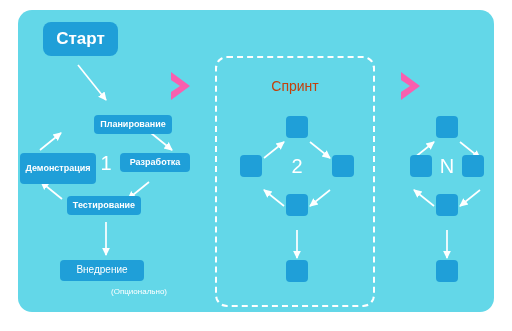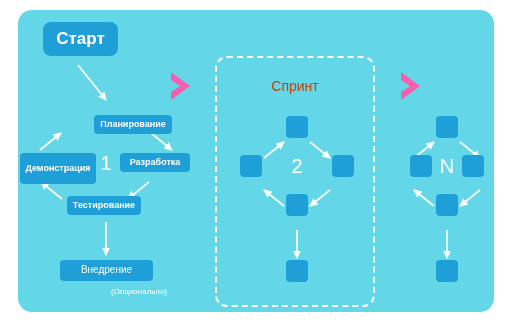--- a/index.html
+++ b/index.html
@@ -51,21 +51,21 @@
     border-radius: 8px;
     font-size: 17px;
     font-weight: bold;
   }
   .box-small { font-size: 9px; font-weight: bold; }
 
   .box-plan   { left: 68px;  top: 115px; width: 78px; height: 19px; margin-left: 26px; }
   .box-dev    { left: 120px; top: 153px; width: 70px; height: 19px; }
   .box-test   { left: 67px;  top: 196px; width: 74px; height: 19px; }
   .box-demo   { left: 20px;  top: 153px; width: 76px; height: 31px; }
-  .box-impl   { left: 60px;  top: 260px; width: 93px; height: 21px; font-size: 10px; }
+  .box-impl   { left: 60px;  top: 260px; width: 84px; height: 21px; font-size: 10px; }
 
   
   .sq {
     position: absolute;
     width: 22px; height: 22px;
     background: #1f9fd8;
     border-radius: 4px;
   }
 
   

